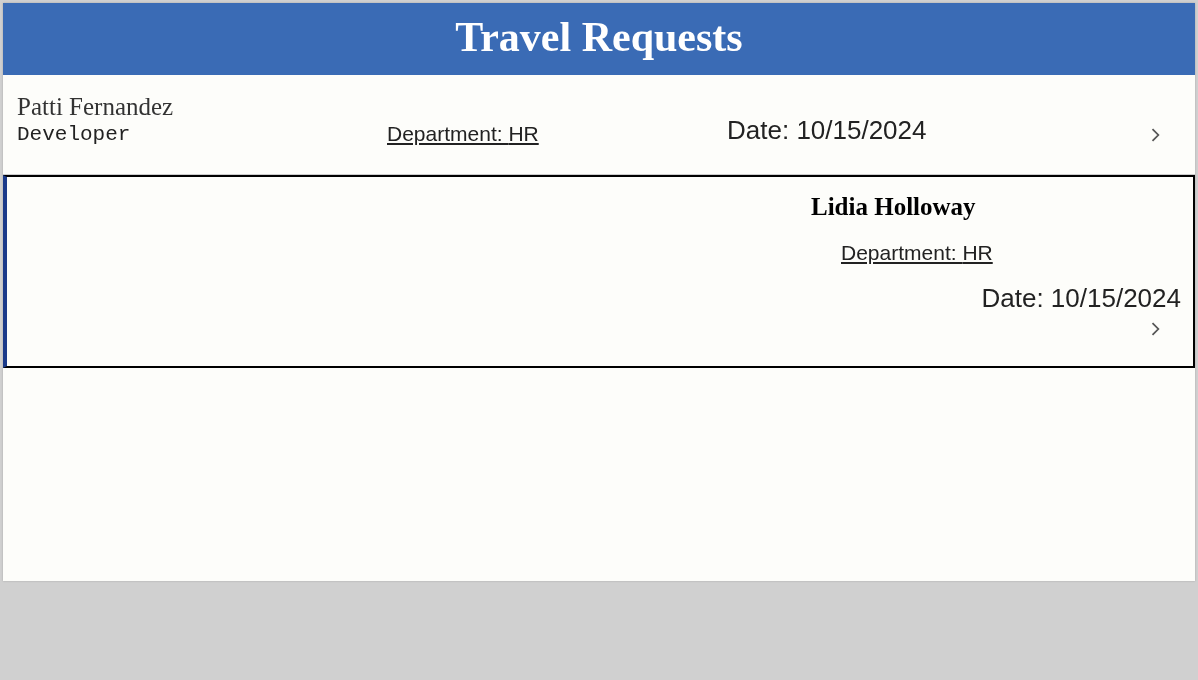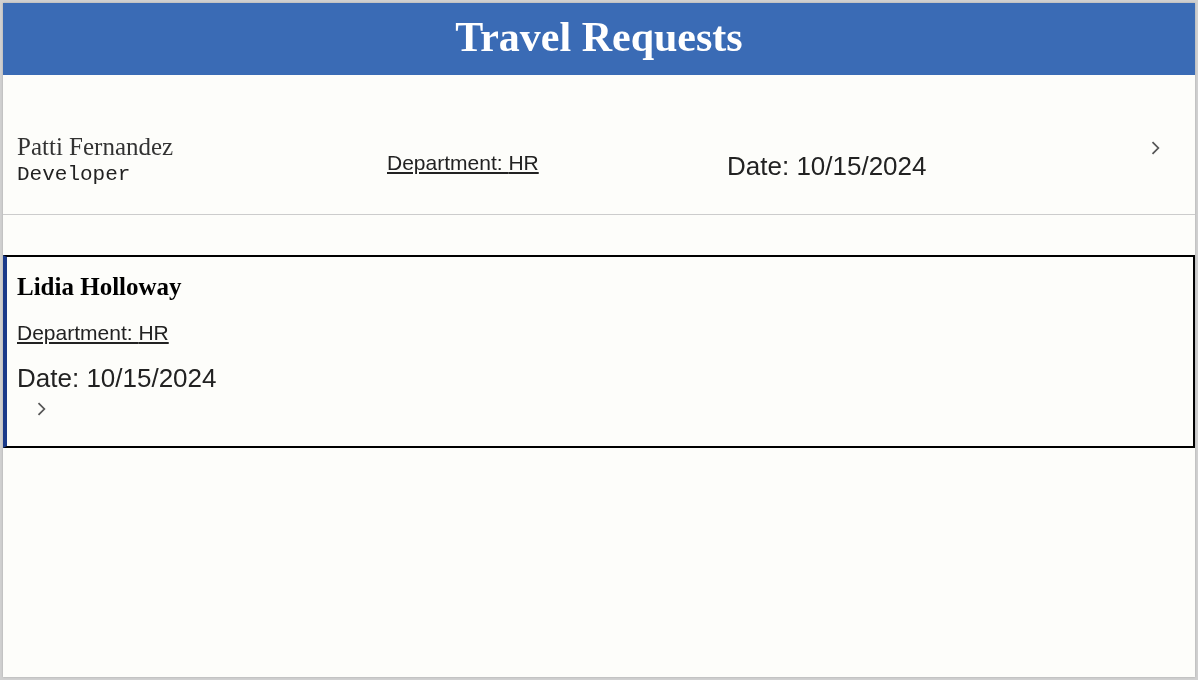--- a/index.html
+++ b/index.html
@@ -10,47 +10,46 @@
     body {
       font-family: 'Segoe UI', Tahoma, Geneva, Verdana, sans-serif;
       background: #d0d0d0;
       display: flex;
       justify-content: center;
       align-items: flex-start;
       padding: 3px;
     }
     .app-container {
       width: 1192px;
-      height: 674px;
+      height: 578px;
       background: #737373;
       display: flex;
       flex-direction: column;
       box-shadow: 0 0 2px rgba(0,0,0,0.2);
     }
     .header {
       background: #3a6bb5;
       color: #ffffff;
       text-align: center;
       padding: 10px 0 14px 0;
       font-family: Georgia, 'Times New Roman', serif;
       font-size: 42px;
       font-weight: bold;
     }
     .list {
       flex: 1;
       background: #fdfdfa;
     }
     .list-item {
       display: flex;
-      align-items: flex-start;
+      align-items: flex-end;
       padding: 18px 14px 28px 14px;
       border-bottom: 1px solid #ccc;
       cursor: pointer;
       position: relative;
-      margin-top: 40px;
     }
     .list-item.selected {
       border: 2px solid #000;
       border-left: 4px solid #1a3a8a;
       padding: 16px 12px 26px 10px;
       flex-direction: column;
     }
     .col-name {
       width: 370px;
       padding-right: 10px;

